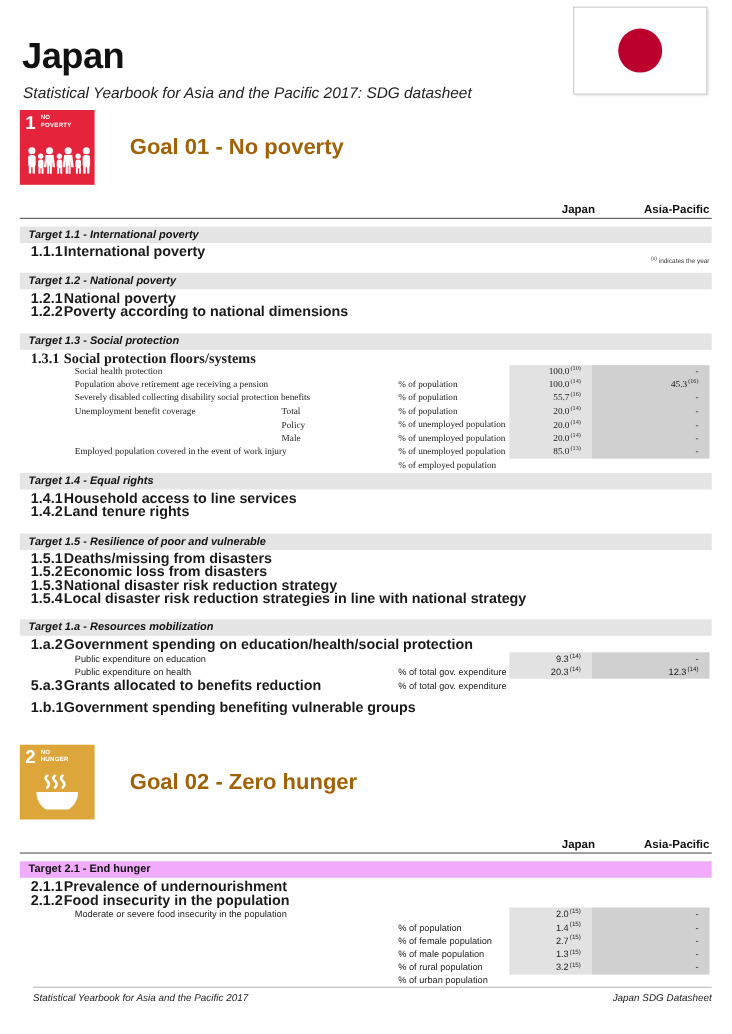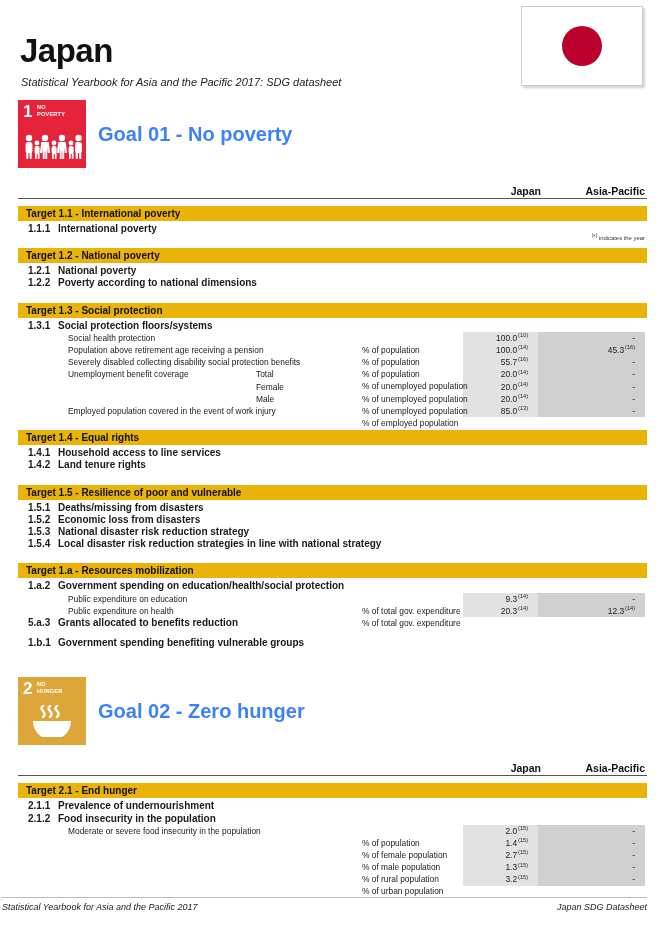--- a/index.html
+++ b/index.html
@@ -35,21 +35,21 @@
     font-size: 33px;
     font-weight: bold;
     letter-spacing: -0.5px;
     line-height: 1;
     color: #111;
   }
   .subtitle {
     position: absolute;
     left: 3px;
     top: 76px;
-    font-size: 11px;
+    font-size: 14px;
     font-style: italic;
     color: #222;
   }
   .flag-box {
     position: absolute;
     right: 4px;
     top: 6px;
     width: 120px;
     height: 78px;
     background: #ffffff;
@@ -101,22 +101,22 @@
   .goal-icon .pictogram {
     position: absolute;
     left: 0;
     right: 0;
     bottom: 4px;
     text-align: center;
   }
   .goal-title {
     font-size: 20px;
     font-weight: bold;
-    margin-left: 12px;
-    color: #3b82f6;
+    margin-left: 32px;
+    color: #a16207;
   }
 
   
   .colhead {
     position: relative;
     height: 16px;
     margin-top: 14px;
     border-bottom: 1.1px solid #555;
   }
   .colhead .ch {
@@ -134,29 +134,29 @@
   .target-bar {
     height: 15px;
     margin-top: 7px;
     display: flex;
     align-items: center;
     padding-left: 8px;
     font-size: 10px;
     font-weight: bold;
     color: #111;
   }
-  .target-bar.red    { background: #eab308; }
-  .target-bar.yellow { background: #eab308; }
+  .target-bar.red    { background: #e5e5e5; font-style: italic; }
+  .target-bar.yellow { background: #f0abfc; }
 
   
   .ind {
     position: relative;
     display: flex;
     align-items: flex-start;
-    font-size: 10px;
+    font-size: 13px;
     line-height: 12.2px;
     min-height: 12.2px;
   }
   .ind .code {
     width: 40px;
     padding-left: 10px;
     box-sizing: border-box;
     font-weight: bold;
     flex: 0 0 auto;
   }
@@ -228,21 +228,21 @@
     top: 0;
     font-size: 5.9px;
     color: #333;
     white-space: nowrap;
   }
   .note sup { font-size: 4.6px; }
 
   
   .footer {
     position: absolute;
-    left: 2px;
+    left: 30px;
     right: 18px;
     bottom: 28px;
     border-top: 1px solid #bbbbbb;
     padding-top: 4px;
     display: flex;
     justify-content: space-between;
     font-size: 9px;
     font-style: italic;
     color: #222;
   }
@@ -315,21 +315,21 @@
           <div class="code">1.2.1</div>
           <div class="name">National poverty</div>
         </div>
         <div class="ind">
           <div class="code">1.2.2</div>
           <div class="name">Poverty according to national dimensions</div>
         </div>
         <div class="spacer-6"></div>
       </div>
       <div class="target-bar red">Target 1.3 - Social protection</div>
-      <div class="subrows" style="padding-top: 2px;">
+      <div class="subrows" style="padding-top: 2px; font-family: Liberation Serif, serif;">
         <div class="ind">
           <div class="code">1.3.1</div>
           <div class="name">Social protection floors/systems</div>
         </div>
         <div class="subrows">
           <div class="band band-japan"></div>
           <div class="band band-asia"></div>
           <div class="srow">
             <div class="label">Social health protection</div>
             <div class="sublabel"></div>
@@ -353,21 +353,21 @@
           </div>
           <div class="srow">
             <div class="label">Unemployment benefit coverage</div>
             <div class="sublabel">Total</div>
             <div class="unit">% of unemployed population</div>
             <div class="v-japan">20.0<sup>(14)</sup></div>
             <div class="v-asia">-</div>
           </div>
           <div class="srow">
             <div class="label"></div>
-            <div class="sublabel">Female</div>
+            <div class="sublabel">Policy</div>
             <div class="unit">% of unemployed population</div>
             <div class="v-japan">20.0<sup>(14)</sup></div>
             <div class="v-asia">-</div>
           </div>
           <div class="srow">
             <div class="label"></div>
             <div class="sublabel">Male</div>
             <div class="unit">% of unemployed population</div>
             <div class="v-japan">20.0<sup>(14)</sup></div>
             <div class="v-asia">-</div>

